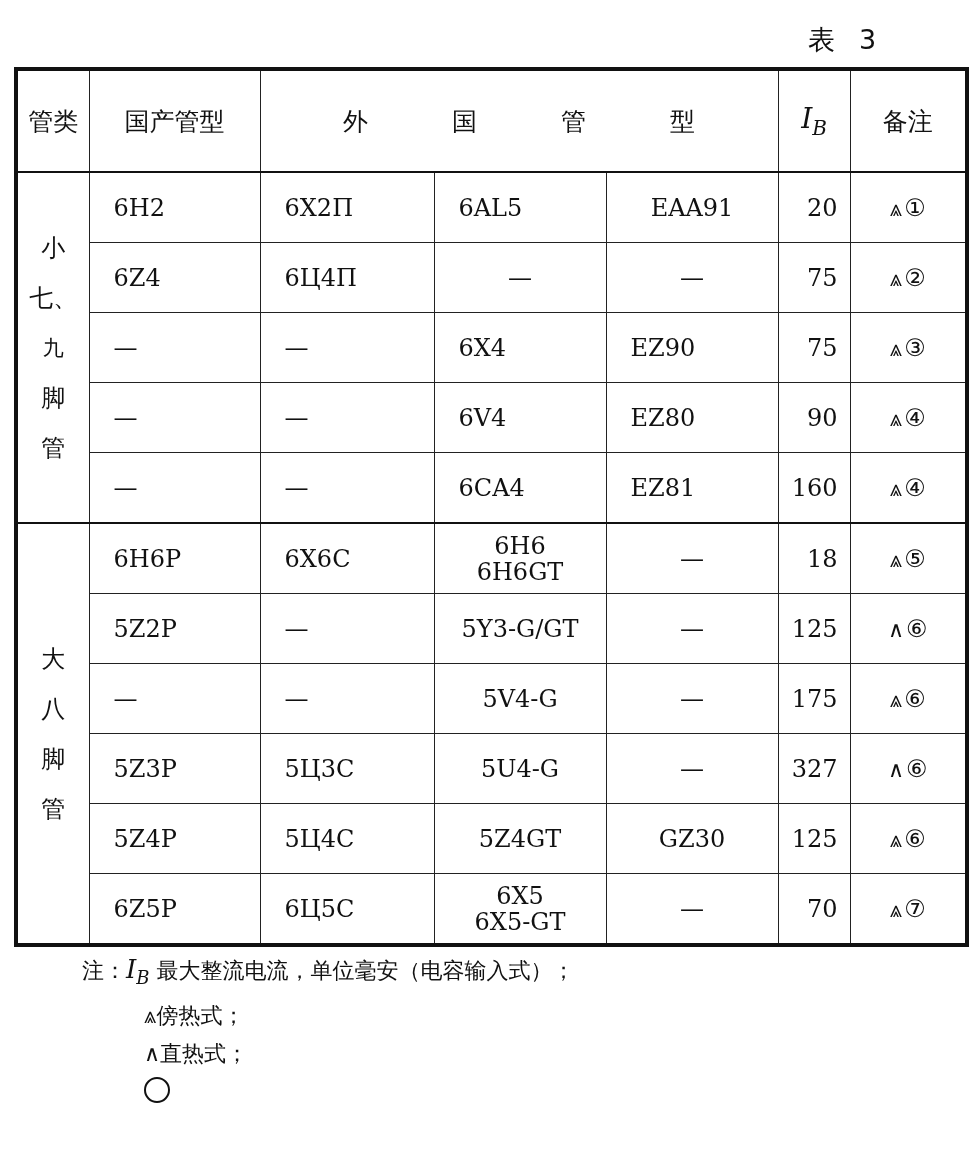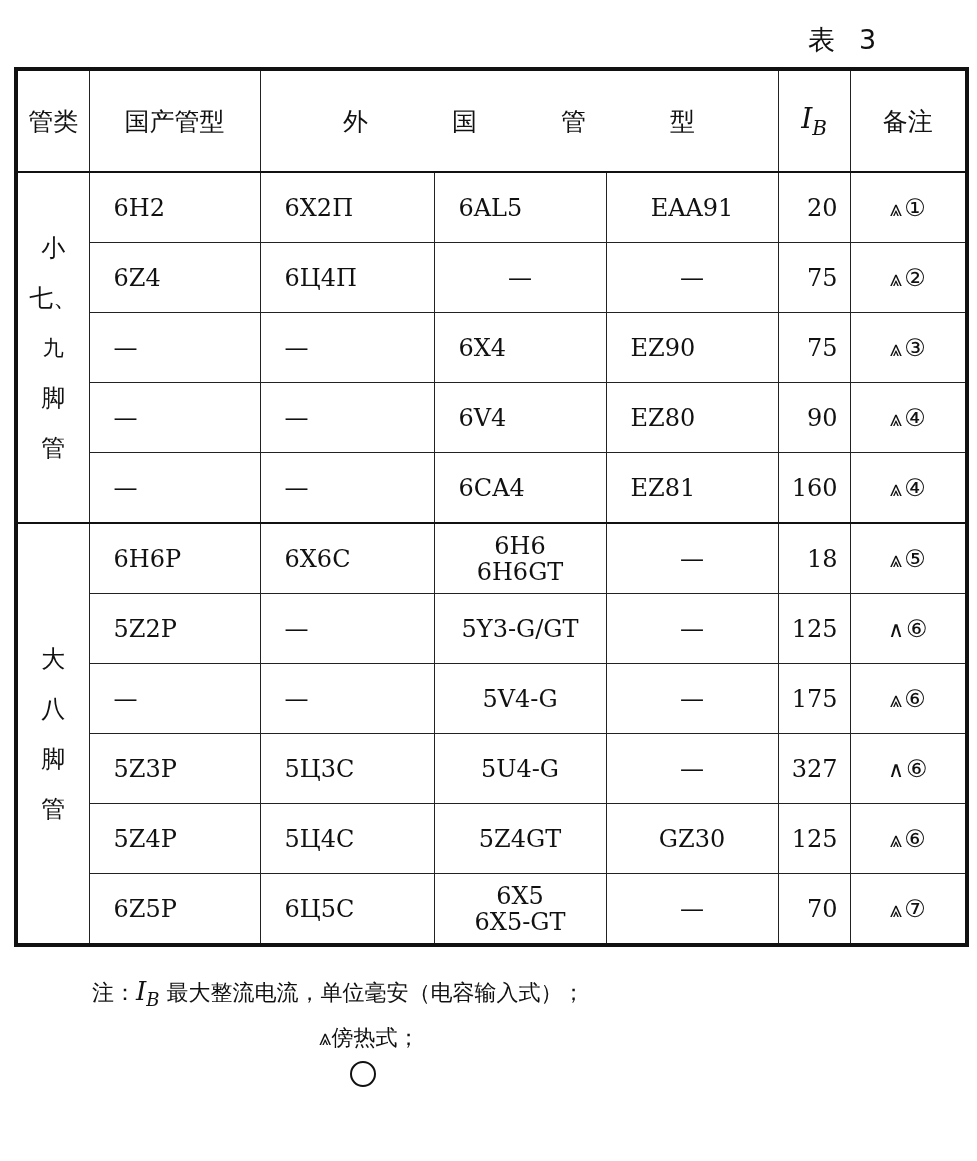--- a/index.html
+++ b/index.html
@@ -21,24 +21,24 @@
   td.cat { font-family: "DejaVu Sans", "Liberation Sans", sans-serif; font-size: 26px; line-height: 50px; }
   td.cat .ch { display: block; }
   td.cat .small { font-size: 21px; }
   td.ib { text-align: right !important; padding-right: 12px !important; }
   td.left { text-align: left !important; padding-left: 24px !important; margin-left: 24px; }
   td.two { line-height: 26px; font-size: 23px; }
   .ib-head { font-style: italic; font-family: "DejaVu Serif", "Liberation Serif", serif; font-size: 28px; }
   .ib-head sub { font-size: 20px; }
   .remark { font-size: 24px; font-family: "DejaVu Sans", "Liberation Sans", sans-serif; white-space: nowrap; }
   .sym { display: inline-block; font-size: 22px; margin-right: 2px; }
-  .notes { position: absolute; left: 82px; top: 972px; font-family: "DejaVu Sans", "Liberation Sans", sans-serif;
-           font-size: 22px; line-height: 38px; margin-left: 10px; }
+  .notes { position: absolute; left: 82px; top: 950px; font-family: "DejaVu Sans", "Liberation Sans", sans-serif;
+           font-size: 22px; line-height: 38px; }
   .notes .line { white-space: nowrap; }
-  .notes .indent { padding-left: 62px; text-align: center; }
+  .notes .indent { padding-left: 62px; }
   .notes .ib { font-style: italic; font-family: "DejaVu Serif", "Liberation Serif", serif; font-size: 26px; }
   .notes .ib sub { font-size: 18px; }
   .circle-icon { display: inline-block; width: 22px; height: 22px; border: 2px solid #111; border-radius: 50%;
                  vertical-align: -4px; margin-right: 12px; }
 </style>
 </head>
 <body>
 
 <div class="title">
   <span>表</span><span class="num">3</span>
@@ -177,15 +177,18 @@
 </table>
 
 <div class="notes">
   <div class="line">
     <span>注：</span><span class="ib"><span>I</span><sub>B</sub></span><span> 最大整流电流，单位毫安（电容输入式）；</span>
   </div>
   <div class="line indent">
     <span>⩓</span><span>傍热式；</span>
   </div>
   <div class="line indent">
+    <span>∧</span><span>直热式；</span>
+  </div>
+  <div class="line indent">
     <span class="circle-icon"></span>
   </div>
 </div>
 
 </body></html>

